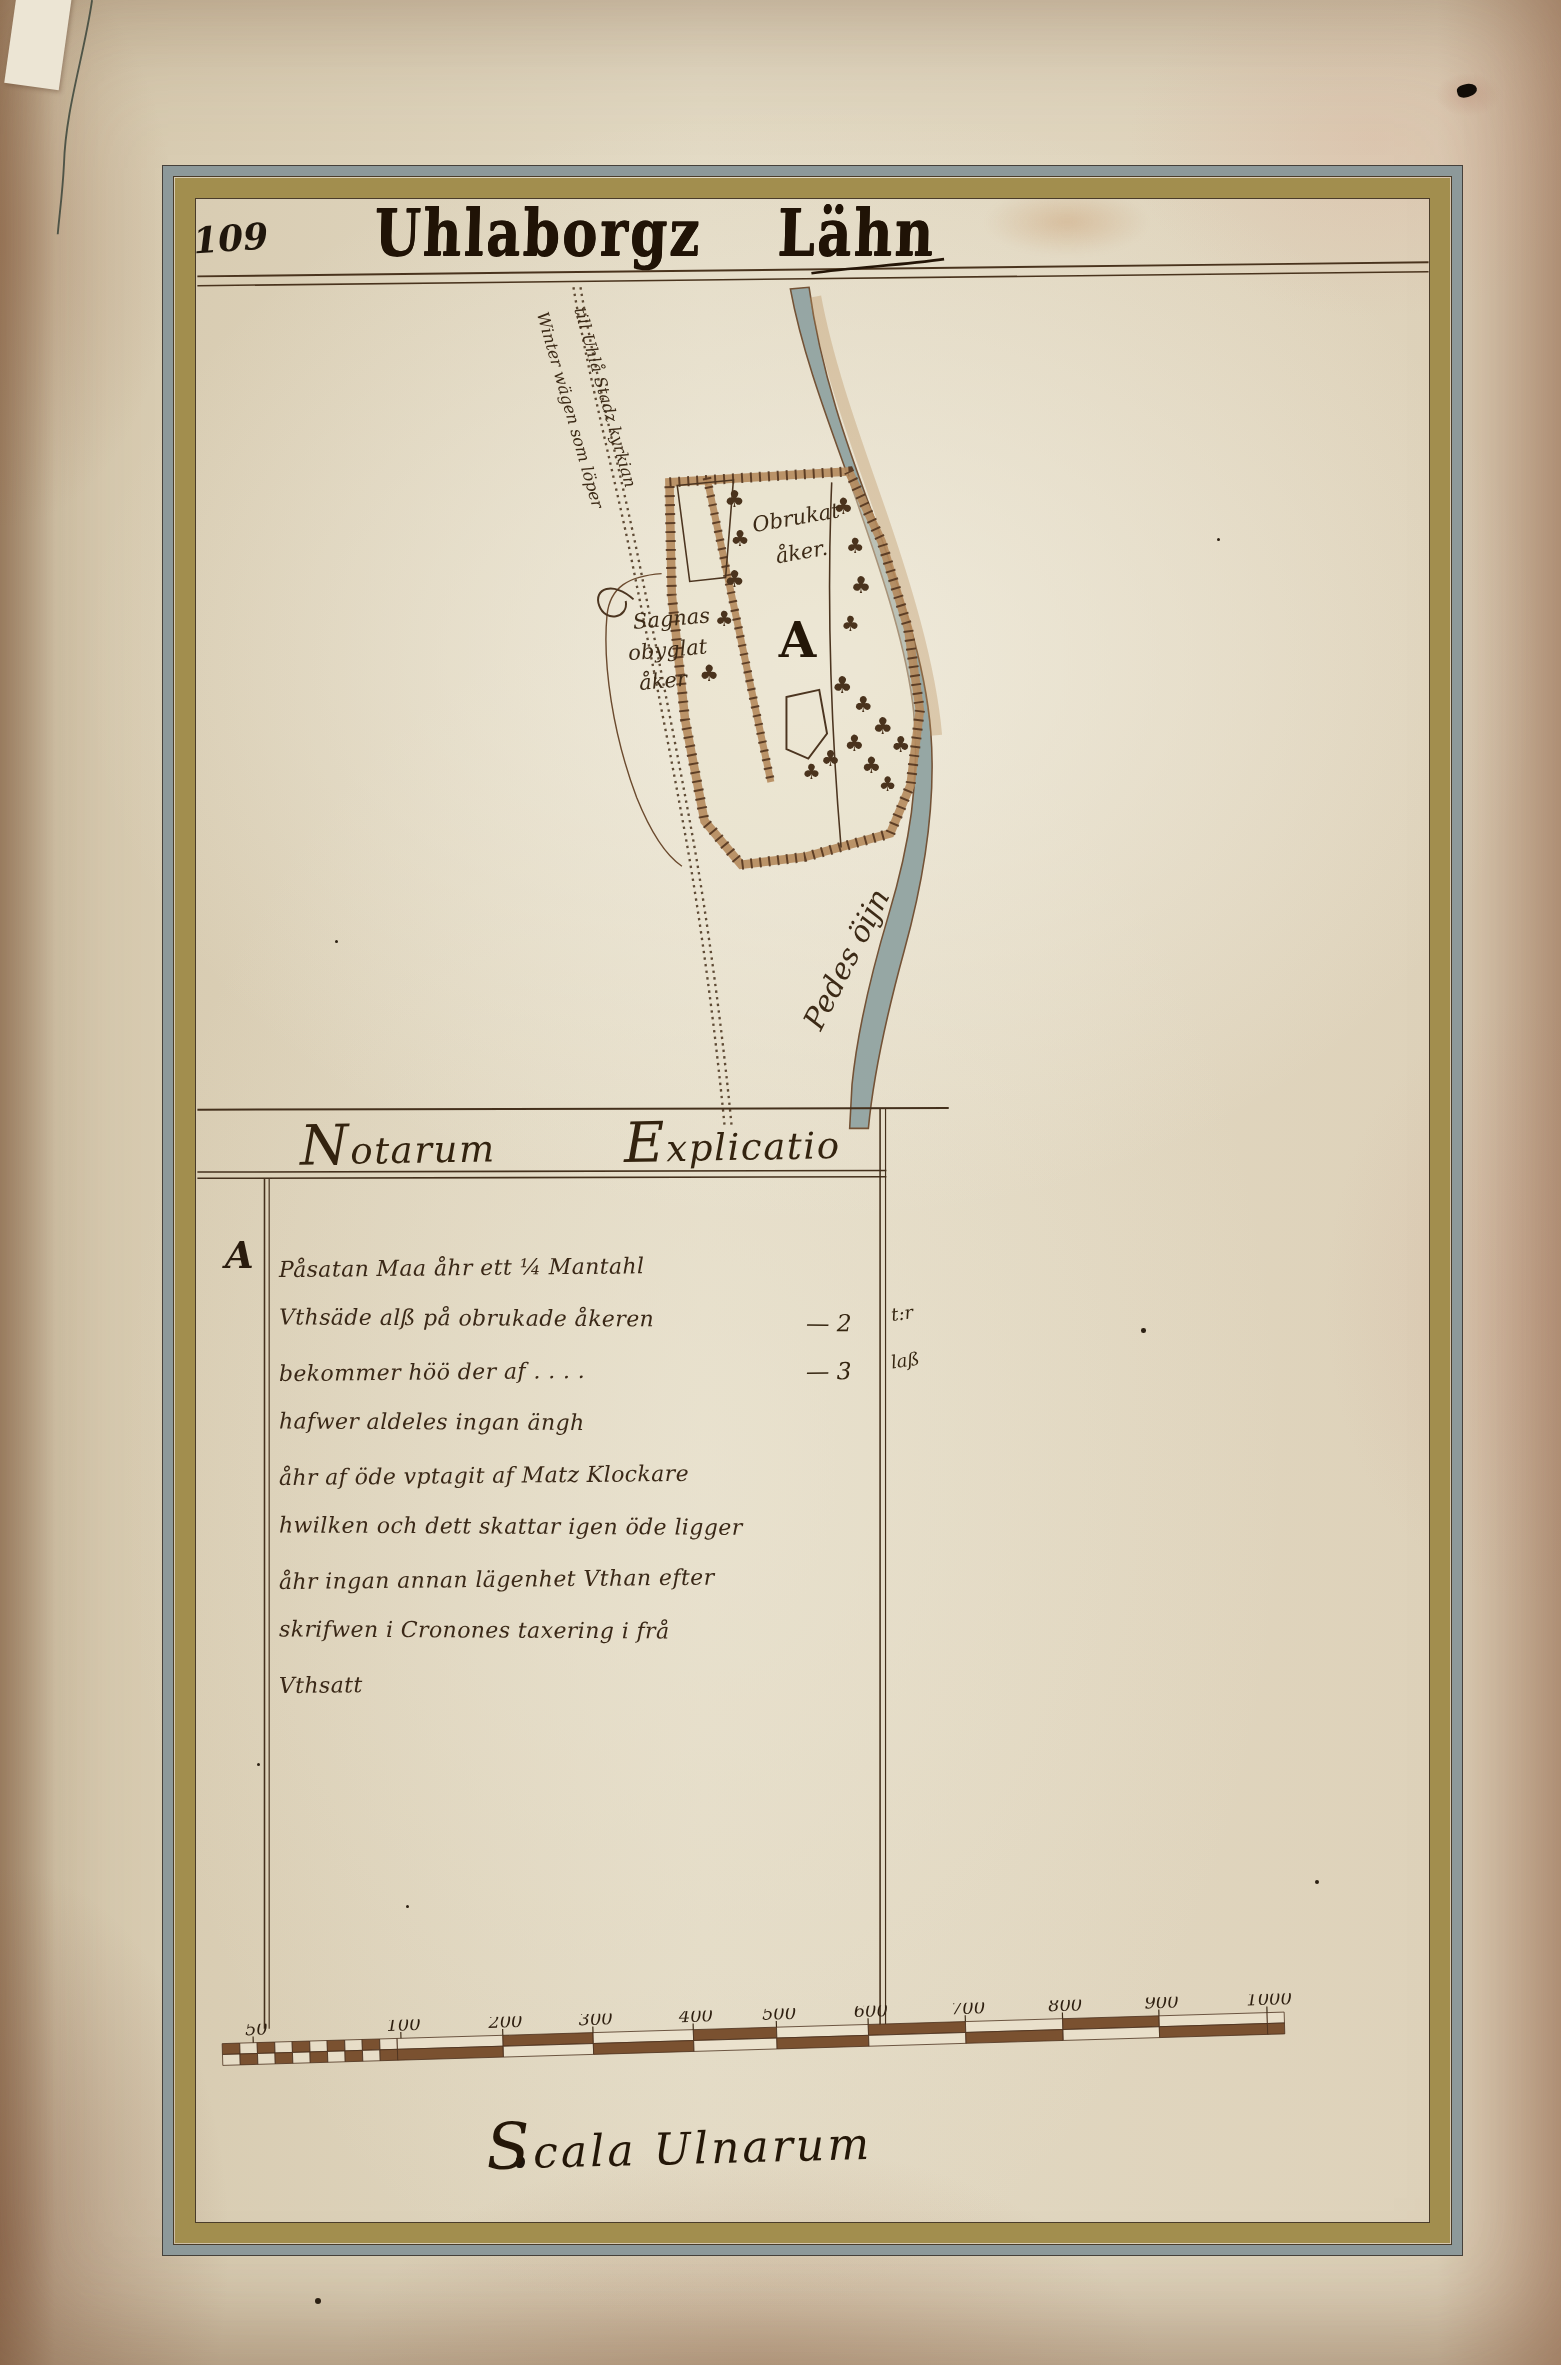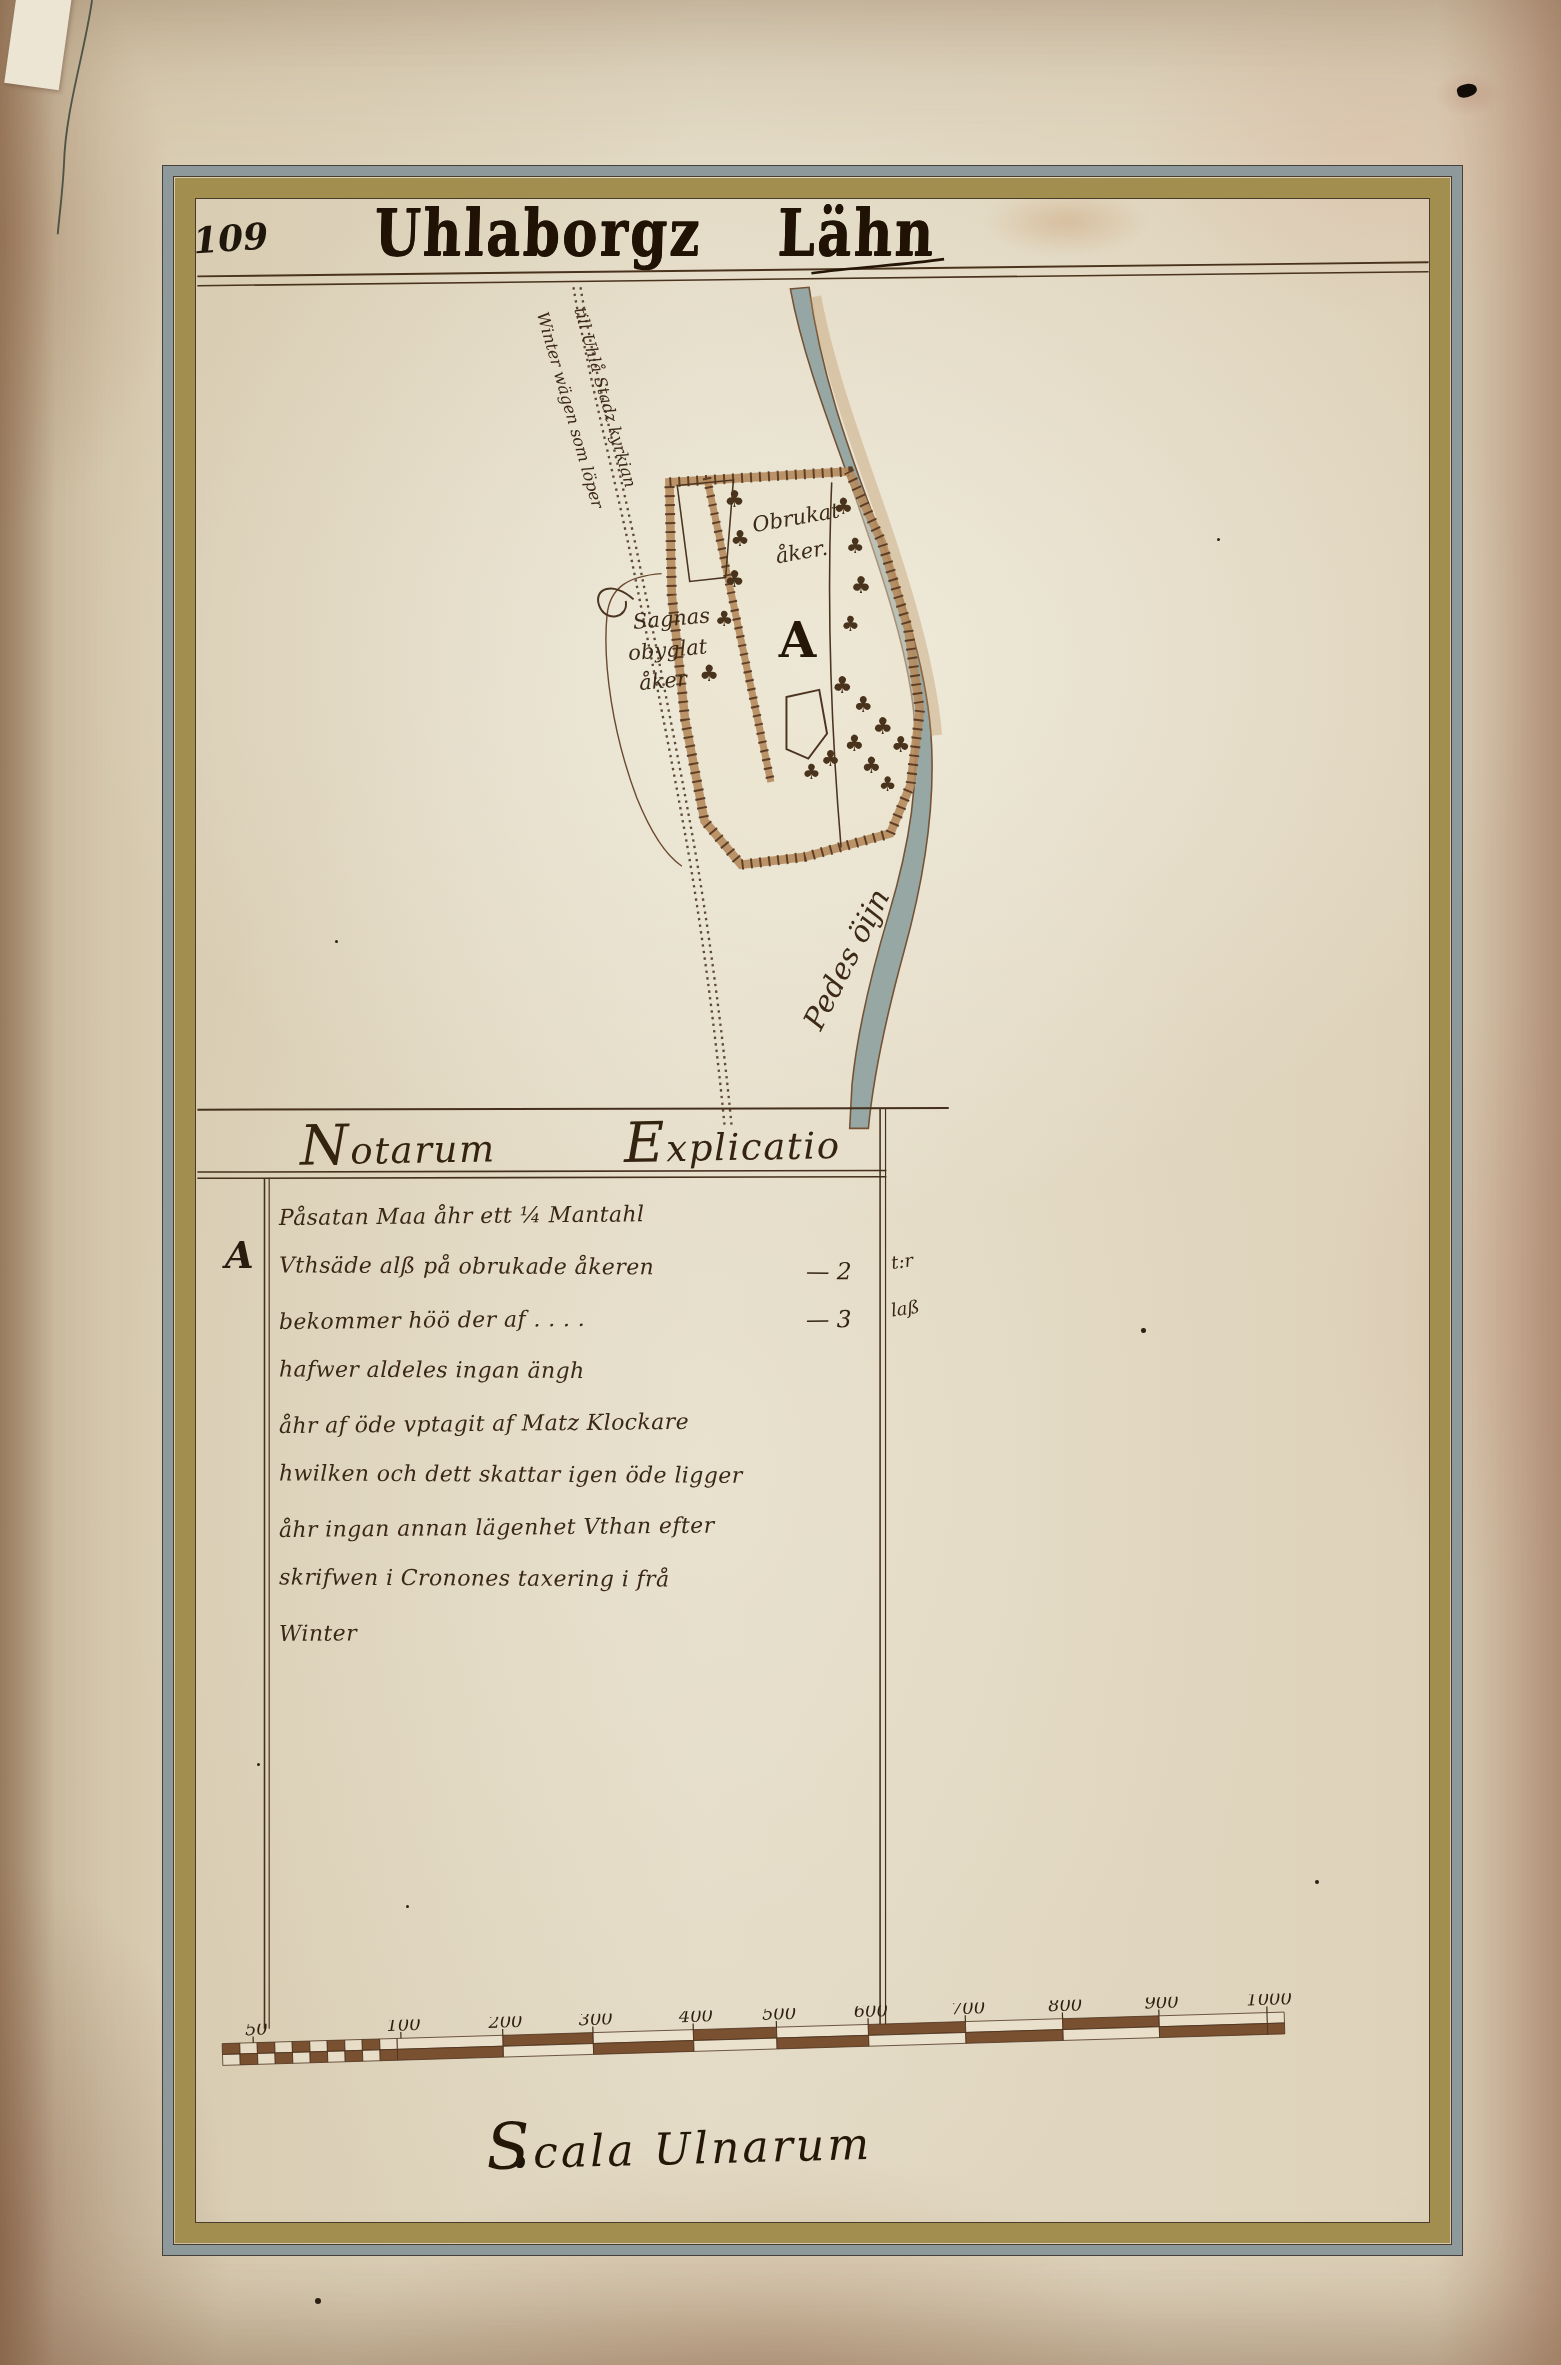--- a/index.html
+++ b/index.html
@@ -41,21 +41,21 @@
     font-family:"DejaVu Serif",serif;font-weight:bold;font-size:53px;color:#201306;
     letter-spacing:2.3px;word-spacing:55px;transform:scaleY(1.22) skewX(-2deg);
     text-shadow:0.5px 0 0 #201306, 0 0.3px 0 #201306;
   }
   
   .hdr{position:absolute;font-size:37px;font-style:italic;color:#33230f;letter-spacing:1.6px;}
   .hdr::first-letter{font-size:1.5em;}
   .hdr.notarum{left:300px;top:1111px;transform:rotate(-1deg);}
   .hdr.explicatio{left:624px;top:1108px;transform:rotate(-1deg);}
   .row-letter{position:absolute;left:225px;top:1233px;font-size:37px;font-style:italic;font-weight:bold;color:#2a1c0e;}
-  .para{position:absolute;left:279px;top:1202px;width:593px;}
+  .para{position:absolute;left:279px;top:1254px;width:593px;}
   .nline{position:relative;height:52px;white-space:nowrap;font-style:italic;font-size:22px;color:#3a2817;}
   .nline:nth-child(odd){transform:rotate(-.6deg);}
   .nline:nth-child(even){transform:rotate(.3deg);}
   .nline .ntext{letter-spacing:0.4px;}
   .nline:first-child .ntext::first-letter{font-size:1.9em;line-height:.5;}
   .meas{position:absolute;left:527px;top:1.6px;font-style:italic;font-size:23.4px;color:#34240f;white-space:nowrap;}
   .unit{position:absolute;left:612px;top:-4.7px;font-style:italic;font-size:18px;color:#34240f;transform:rotate(-8deg);}
   
   .scale-wrap{position:absolute;left:221px;top:2025px;width:1084px;height:56px;transform:rotate(-1.7deg);transform-origin:0 50%;}
   .scale-caption{
@@ -210,21 +210,21 @@
   <div class="nline">
     <span class="ntext">hwilken och dett skattar igen öde ligger</span>
   </div>
   <div class="nline">
     <span class="ntext">åhr ingan annan lägenhet Vthan efter</span>
   </div>
   <div class="nline">
     <span class="ntext">skrifwen i Cronones taxering i frå</span>
   </div>
   <div class="nline">
-    <span class="ntext">Winter</span>
+    <span class="ntext">Vthsatt</span>
   </div>
 </div>
 
 <div class="scale-wrap">
   <svg width="1084" height="56" viewBox="0 0 1390 72">
     <g id="scale-cells">
         <rect x="0" y="24" width="22.5" height="14" fill="#7a5130" stroke="#4a2f1c" stroke-width="1"></rect>
         <rect x="0" y="38" width="22.5" height="14" fill="rgba(240,232,212,.55)" stroke="#4a2f1c" stroke-width="1"></rect>
         <rect x="22.5" y="24" width="22.5" height="14" fill="rgba(240,232,212,.55)" stroke="#4a2f1c" stroke-width="1"></rect>
         <rect x="22.5" y="38" width="22.5" height="14" fill="#7a5130" stroke="#4a2f1c" stroke-width="1"></rect>

